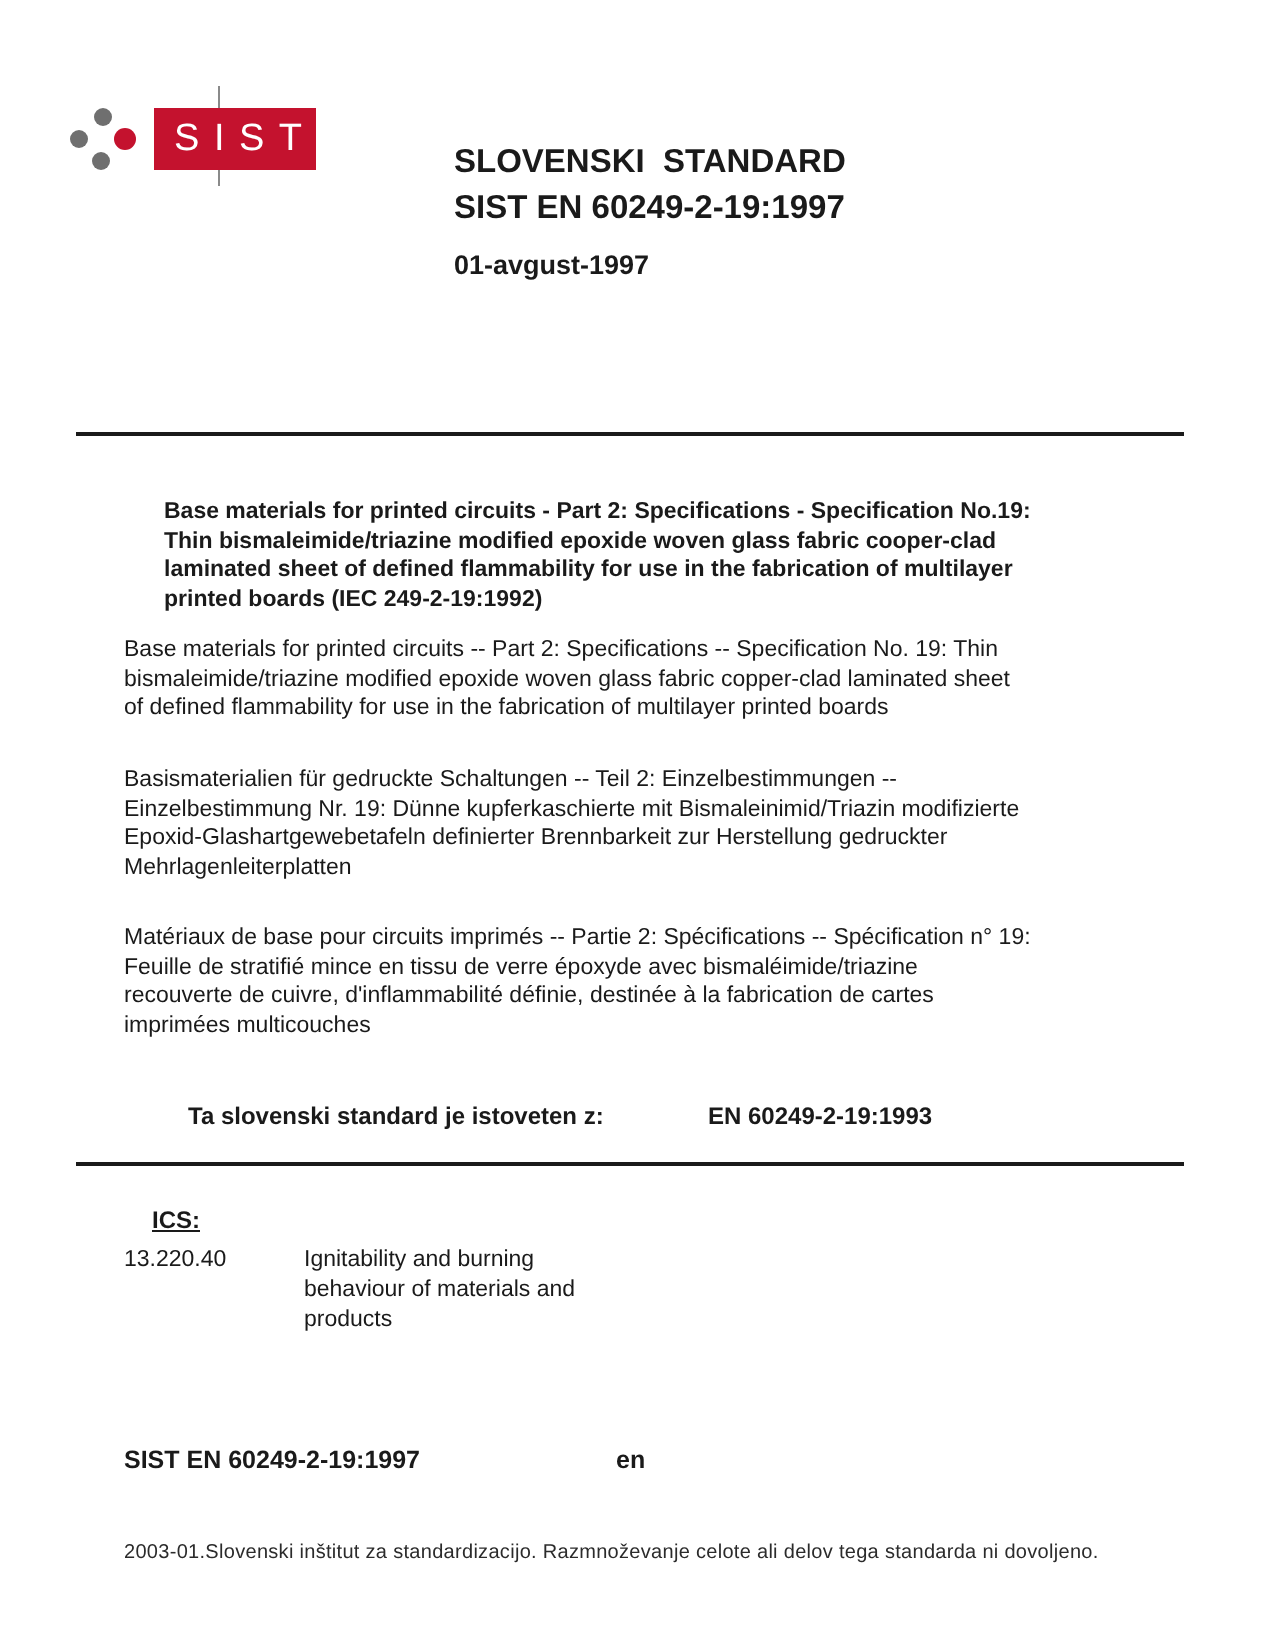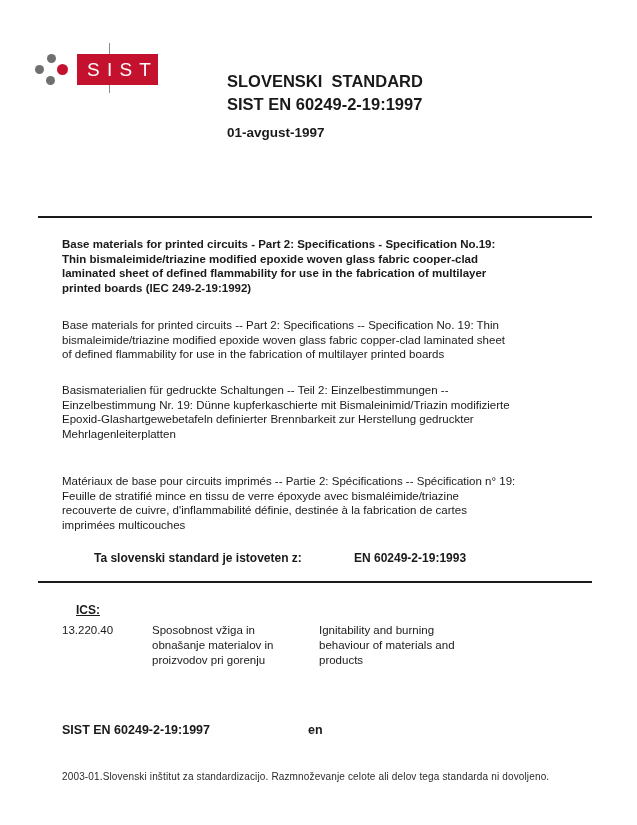--- a/index.html
+++ b/index.html
@@ -44,24 +44,24 @@
     font-size: 13.5px; font-weight: bold; }
   
   .rule { position: absolute; left: 38px; width: 554px; height: 2px; background: #1a1a1a; }
   .rule-top { top: 216px; }
   .rule-mid { top: 581px; }
   
   .para {
     position: absolute; left: 62px; width: 540px;
     font-size: 11.5px; line-height: 14.5px; white-space: pre-line;
   }
-  .para-title { top: 237px; font-weight: bold; }
+  .para-title { top: 249px; font-weight: bold; margin-left: 20px; }
   .para-en { top: 318px; }
   .para-de { top: 383px; }
-  .para-fr { top: 462px; margin-top: 12px; }
+  .para-fr { top: 462px; }
   
   .equiv-label { position: absolute; left: 62px; top: 551px;
     font-size: 12px; font-weight: bold; margin-left: 32px; }
   .equiv-value { position: absolute; left: 312px; top: 551px;
     font-size: 12px; font-weight: bold; margin-left: 42px; }
   
   .ics-heading { position: absolute; left: 76px; top: 603px;
     font-size: 12px; font-weight: bold; text-decoration: underline; }
   .ics-table { position: absolute; left: 62px; top: 623px; width: 470px;
     font-size: 11.5px; line-height: 15px; }
@@ -117,23 +117,20 @@
 
   <div class="equiv-label">Ta slovenski standard je istoveten z:</div>
   <div class="equiv-value">EN 60249-2-19:1993</div>
 
   <div class="rule rule-mid"></div>
 
   <div class="ics-heading">ICS:</div>
   <div class="ics-table">
     <div class="ics-row">
       <div class="ics-code">13.220.40</div>
-      <div class="ics-sl">Sposobnost vžiga in
-obnašanje materialov in
-proizvodov pri gorenju</div>
       <div class="ics-en">Ignitability and burning
 behaviour of materials and
 products</div>
     </div>
   </div>
 
   <div class="ref-number">SIST EN 60249-2-19:1997</div>
   <div class="ref-lang">en</div>
 
   <div class="copyright">2003-01.Slovenski inštitut za standardizacijo. Razmnoževanje celote ali delov tega standarda ni dovoljeno.</div>

